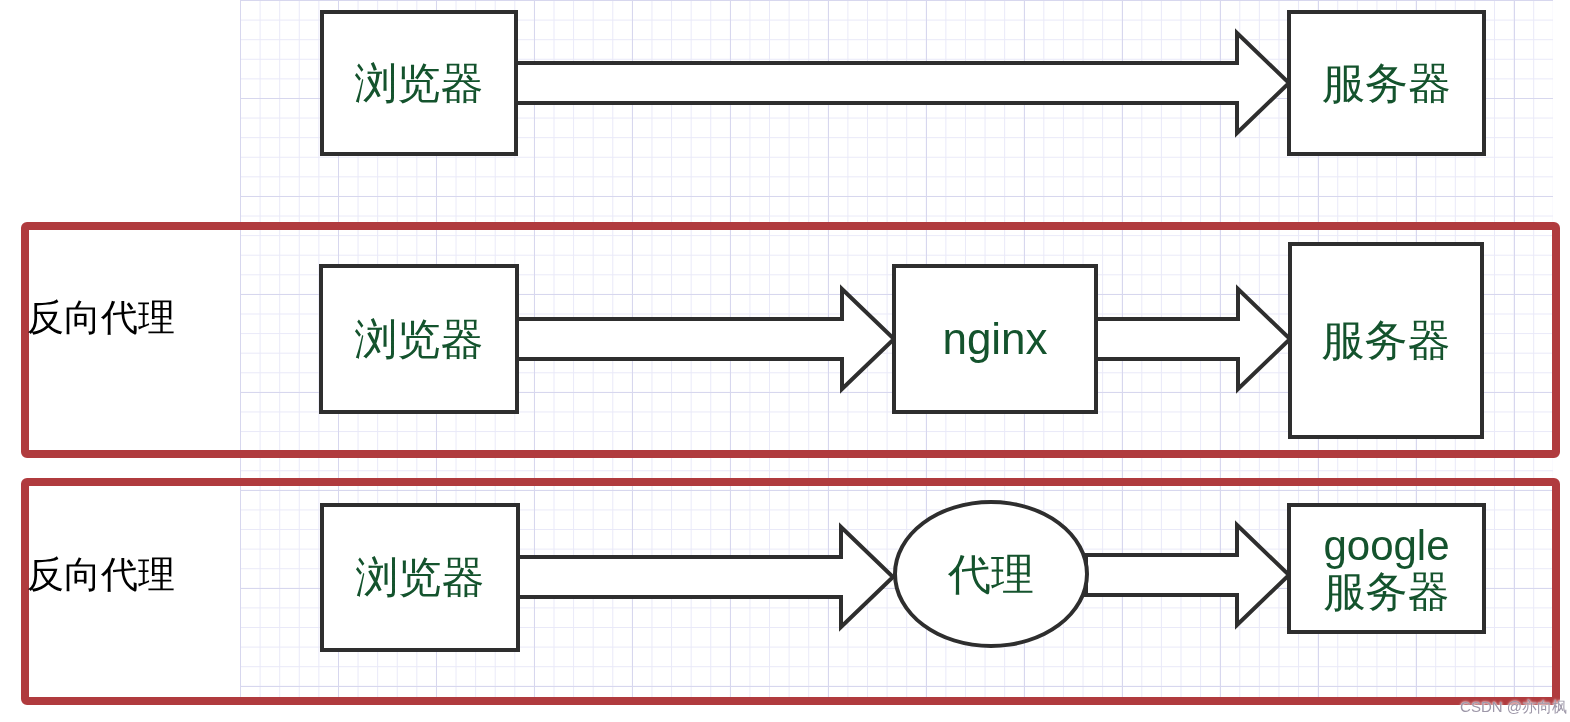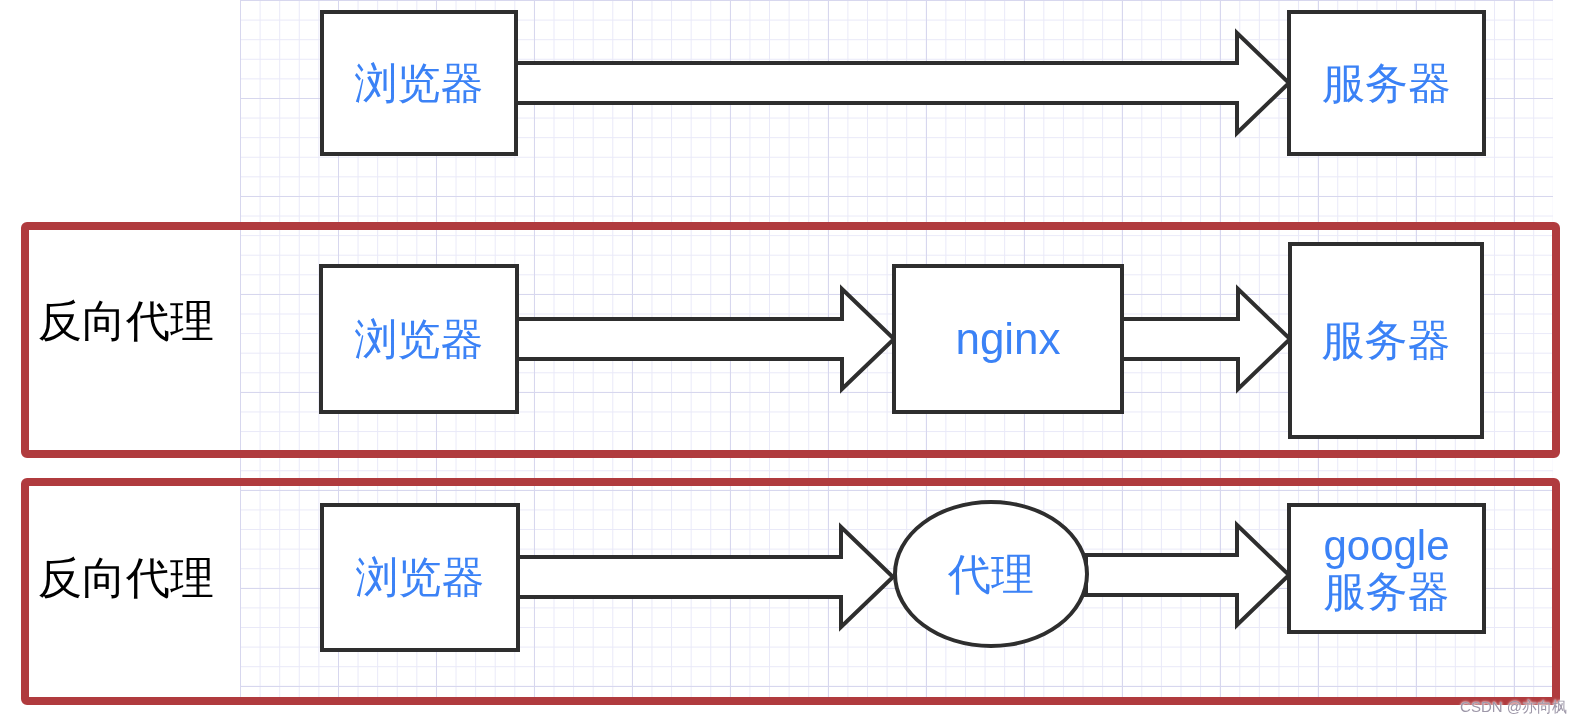--- a/index.html
+++ b/index.html
@@ -17,38 +17,38 @@
       linear-gradient(to bottom,#e9e9f8 1px,transparent 1px);
     background-size:98px 98px,98px 98px,19.6px 19.6px,19.6px 19.6px;
   }
   .section{
     position:absolute;box-sizing:border-box;
     border:8px solid #b03b3e;border-radius:6px;background:transparent;
   }
   #section-reverse{left:21px;top:222px;width:1539px;height:236px;}
   #section-forward{left:21px;top:478px;width:1539px;height:227px;}
   .section-label{
-    position:absolute;left:38px;
-    font-family:Liberation Sans, sans-serif;
-    font-size:44px;color:#000;white-space:nowrap;line-height:1;
+    position:absolute;left:27px;
+    font-family:Liberation Serif, serif;
+    font-size:37px;color:#000;white-space:nowrap;line-height:1;
   }
   #label-reverse{top:299px;}
   #label-forward{top:556px;}
   .node{
     position:absolute;box-sizing:border-box;background:#ffffff;
     border:4px solid #2e2e2e;display:flex;flex-direction:column;
     align-items:center;justify-content:center;
-    color:#3b82f6;text-align:center;line-height:1.08;white-space:nowrap;
+    color:#14532d;text-align:center;line-height:1.08;white-space:nowrap;
   }
   .cjk{font-size:43px;}
   .latin{font-size:44px;}
   #node-browser-top{left:320px;top:10px;width:198px;height:146px;}
   #node-server-top{left:1287px;top:10px;width:199px;height:146px;}
   #node-browser-mid{left:319px;top:264px;width:200px;height:150px;}
-  #node-nginx{left:892px;top:264px;width:232px;height:150px;}
+  #node-nginx{left:892px;top:264px;width:206px;height:150px;}
   #node-server-mid{left:1288px;top:242px;width:196px;height:197px;}
   #node-browser-bot{left:320px;top:503px;width:200px;height:149px;}
   #node-proxy-ellipse{left:893px;top:500px;width:196px;height:148px;border-radius:50%;font-size:43px;}
   #node-server-bot{left:1287px;top:503px;width:199px;height:131px;font-size:42px;}
   #arrows{position:absolute;left:0;top:0;pointer-events:none;}
   #watermark{
     position:absolute;right:3px;top:698px;font-size:15px;color:#9d97a8;
     text-shadow:0 0 2px #ffffff,0 0 3px #ffffff;white-space:nowrap;
   }
 </style>

